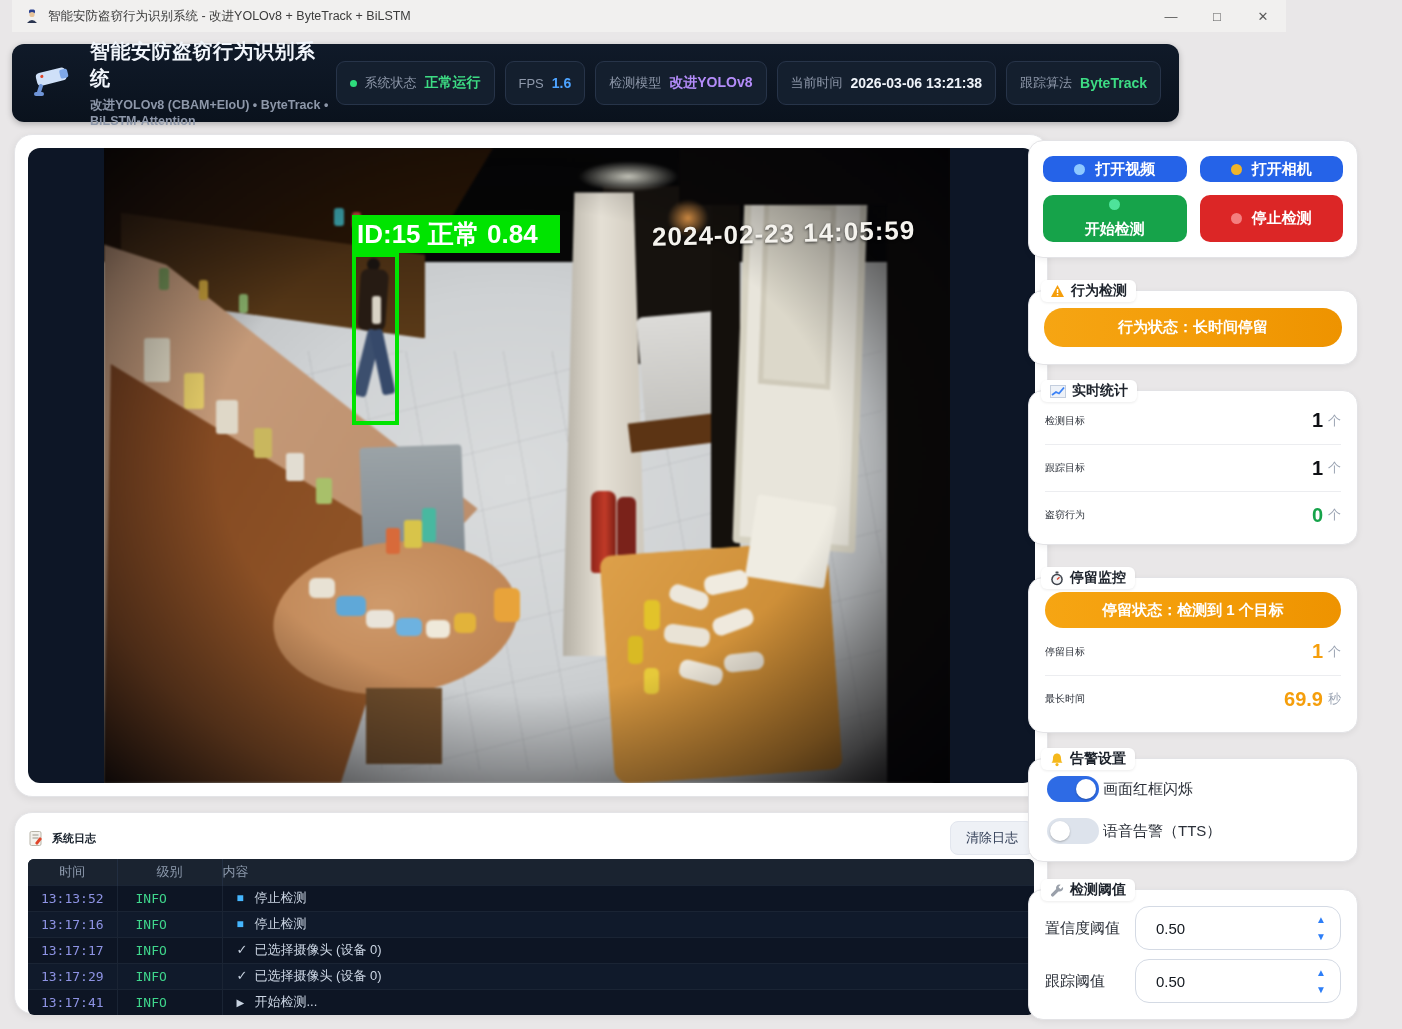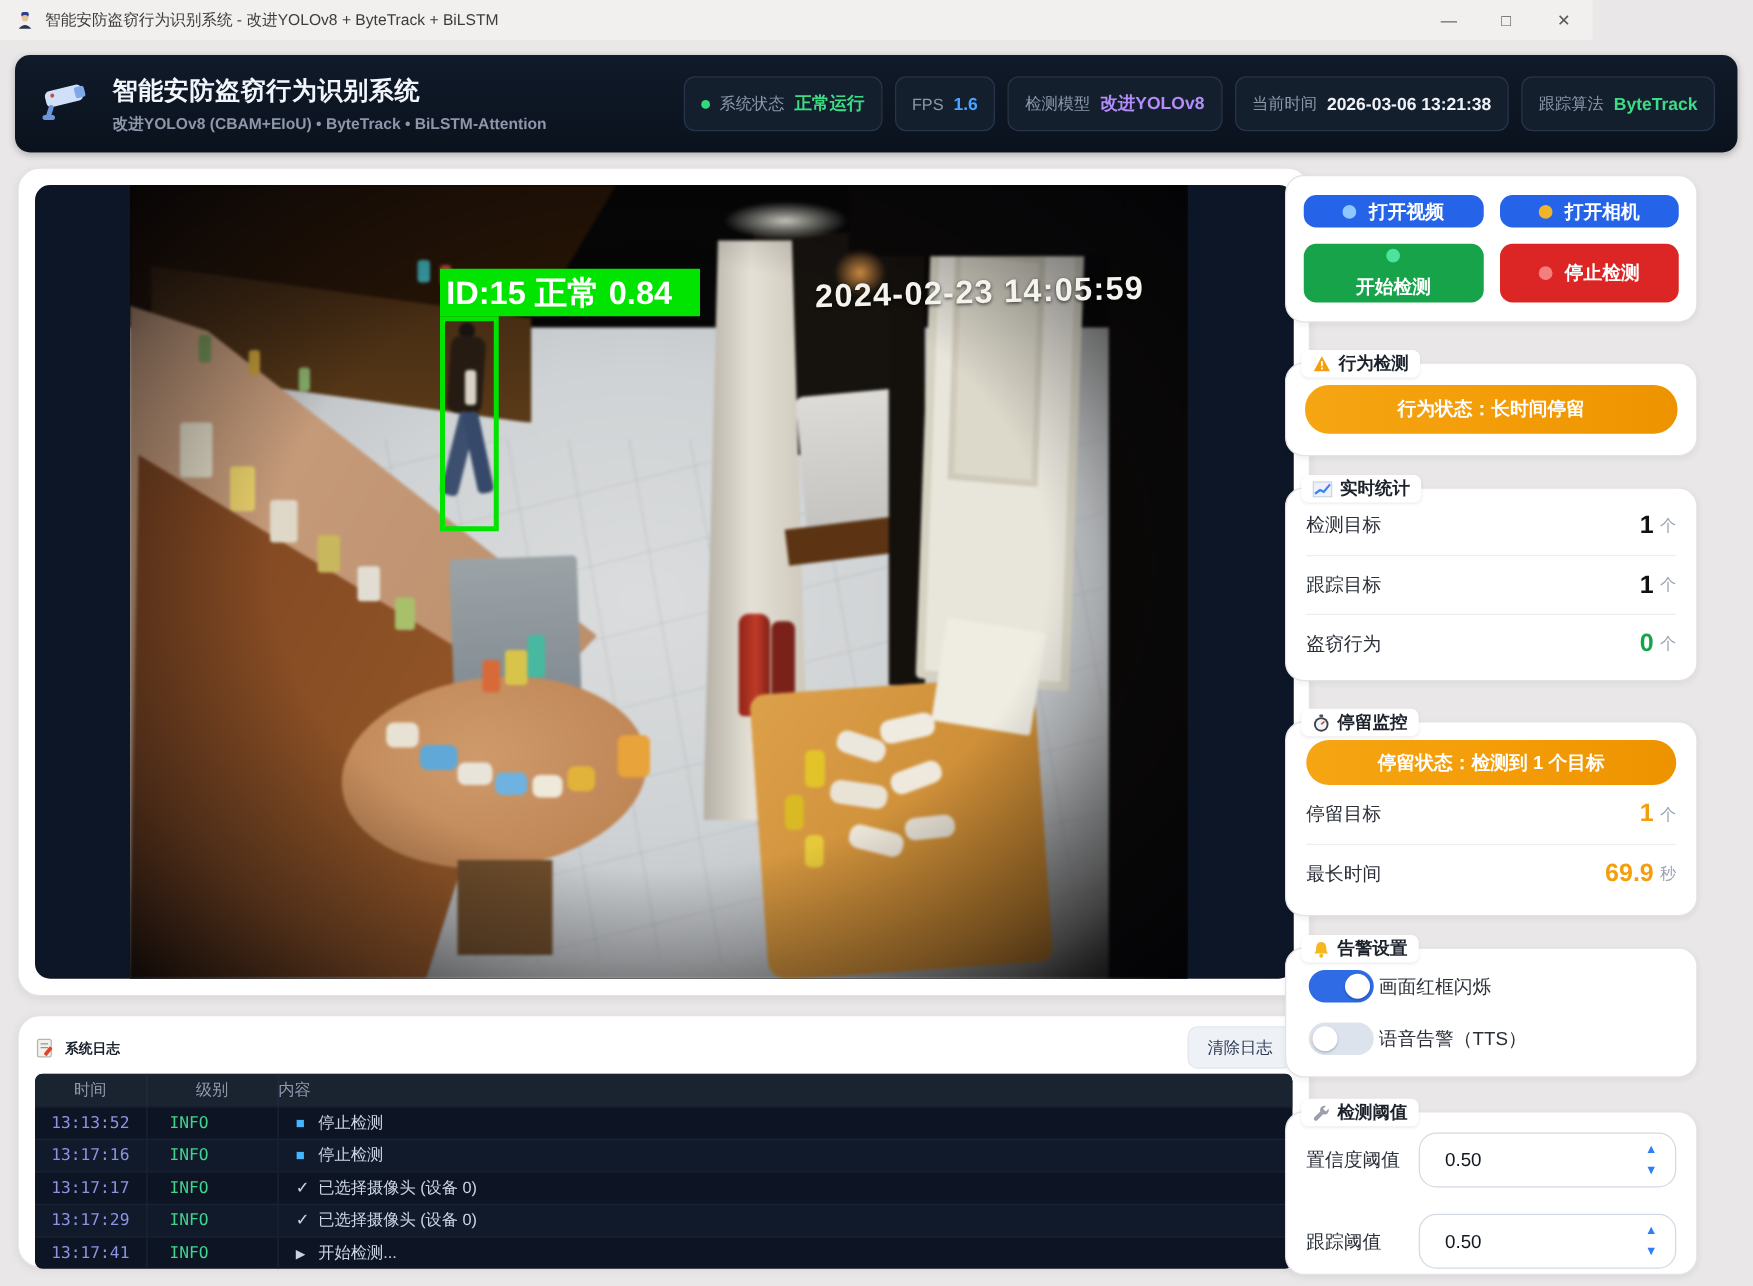--- a/index.html
+++ b/index.html
@@ -1,28 +1,28 @@
 <!DOCTYPE html>
 <html><head>
 <meta charset="utf-8">
 <style>
   * { box-sizing: border-box; margin: 0; padding: 0; }
   html,body { width:1402px; height:1029px; overflow:hidden; }
   body { font-family:"Liberation Sans", sans-serif; background:#e9e7e8; position:relative; }
 
   
-  .titlebar { position:absolute; left:0; top:0; width:1274px; height:32px; background:#f1f0ef;
+  .titlebar { position:absolute; left:12px; top:0; width:1274px; height:32px; background:#f1f0ef;
     display:flex; align-items:center; padding-left:12px; font-size:12.5px; color:#3c3c3c; }
   .titlebar .app-ico { width:16px; height:16px; margin-right:8px; }
   .win-ctrls { margin-left:auto; display:flex; height:32px; }
   .win-btn { width:46px; height:32px; display:flex; align-items:center; justify-content:center;
     color:#5a5a5a; font-size:13px; cursor:default; }
 
   
-  .hdr { position:absolute; left:12px; top:44px; width:1378px; height:78px; border-radius:12px;
+  .hdr { position:absolute; left:12px; top:44px; width:1167px; height:78px; border-radius:12px;
     background:linear-gradient(180deg,#101a29,#0a121d); display:flex; align-items:center; padding:0 18px;
     box-shadow:0 2px 6px rgba(0,0,0,.25); }
   .hdr-logo { width:48px; height:42px; margin-right:12px; flex:0 0 auto; }
   .hdr-title { font-size:20px; font-weight:bold; color:#f2f6fc; letter-spacing:.5px; }
   .hdr-sub { font-size:12.5px; font-weight:bold; color:#8d97a9; margin-top:5px; }
   .badges { margin-left:auto; display:flex; gap:10px; }
   .badge { background:#141f2e; border:1px solid #273449; border-radius:9px; padding:0 13px; height:44px;
     display:flex; align-items:center; gap:8px; font-size:13px; color:#8d97a9; white-space:nowrap; }
   .badge .dot { width:7px; height:7px; border-radius:50%; background:#2edc7c; }
   .badge .val { font-size:14px; font-weight:bold; }
@@ -122,21 +122,21 @@
   .cbtn .bdot { width:11px; height:11px; border-radius:50%; }
   .b-blue { background:#2563e8; } .b-green { background:#16a34a;flex-direction:column; } .b-red { background:#dc2626; }
 
   .card-behavior { top:156px; height:75px; padding:17px 15px; }
   .pill { width:100%; height:100%; border-radius:19px; background:linear-gradient(90deg,#f6a513,#f39c08 55%,#ee9300);
     color:#fff; font-size:15px; font-weight:bold; display:flex; align-items:center; justify-content:center; }
 
   .card-stats { top:256px; height:155px; padding:6px 16px; }
   .stat-row { height:47px; display:flex; align-items:center; }
   .stat-row + .stat-row { border-top:1px solid #ecedf0; }
-  .stat-label { font-size:15px; color:#2a2f38; }
+  .stat-label { font-size:10px; color:#2a2f38; }
   .stat-val { margin-left:auto; font-size:20px; font-weight:bold; color:#0f1115; }
   .stat-val.green { color:#16a34a; } .stat-val.orange { color:#f59e0b; }
   .stat-unit { font-size:13px; color:#9aa3b2; margin-left:5px; font-weight:normal; }
 
   .card-stay { top:443px; height:156px; padding:14px 16px 6px; }
   .stay-pill { height:36px; border-radius:18px; background:linear-gradient(90deg,#f6a513,#f39c08 55%,#ee9300);
     color:#fff; font-size:15px; font-weight:bold; display:flex; align-items:center; justify-content:center; }
   .card-stay .stat-row { height:47px; }
   .card-stay .stat-row:first-of-type { border-top:none; }
   .card-stay .stat-row + .stat-row { border-top:1px solid #ecedf0; }
@@ -144,21 +144,21 @@
   .card-alarm { top:624px; height:104px; padding:16px 18px; display:flex; flex-direction:column; gap:14px; }
   .tog-row { display:flex; align-items:center; gap:4px; height:28px; }
   .toggle { width:52px; height:26px; border-radius:13px; position:relative; cursor:pointer; flex:0 0 auto; }
   .toggle.on { background:#2e6be5; }
   .toggle.off { background:#dde3ec; }
   .knob { position:absolute; top:3px; width:20px; height:20px; border-radius:50%; background:#fff;
     box-shadow:0 1px 2px rgba(0,0,0,.25); }
   .toggle.on .knob { right:3px; } .toggle.off .knob { left:3px; }
   .tog-label { font-size:15px; color:#2a2f38; }
 
-  .card-th { top:755px; height:131px; padding:16px 16px; display:flex; flex-direction:column; gap:21px; }
+  .card-th { top:755px; height:131px; padding:16px 16px; display:flex; flex-direction:column; gap:9px; }
   .th-row { display:flex; align-items:center; height:44px; }
   .th-label { font-size:15px; color:#2a2f38; }
   .spin { margin-left:auto; width:206px; height:44px; border:1px solid #d4dae4; border-radius:14px;
     display:flex; align-items:center; padding-left:20px; font-size:15px; color:#13181f; position:relative; background:#fff; }
   .spin-arrows { position:absolute; right:14px; top:0; height:100%; display:flex; flex-direction:column;
     justify-content:center; gap:7px; }
   .sp-btn { color:#2d7ef7; font-size:10px; line-height:10px; cursor:pointer; }
 
   svg { display:block; }
 </style>

